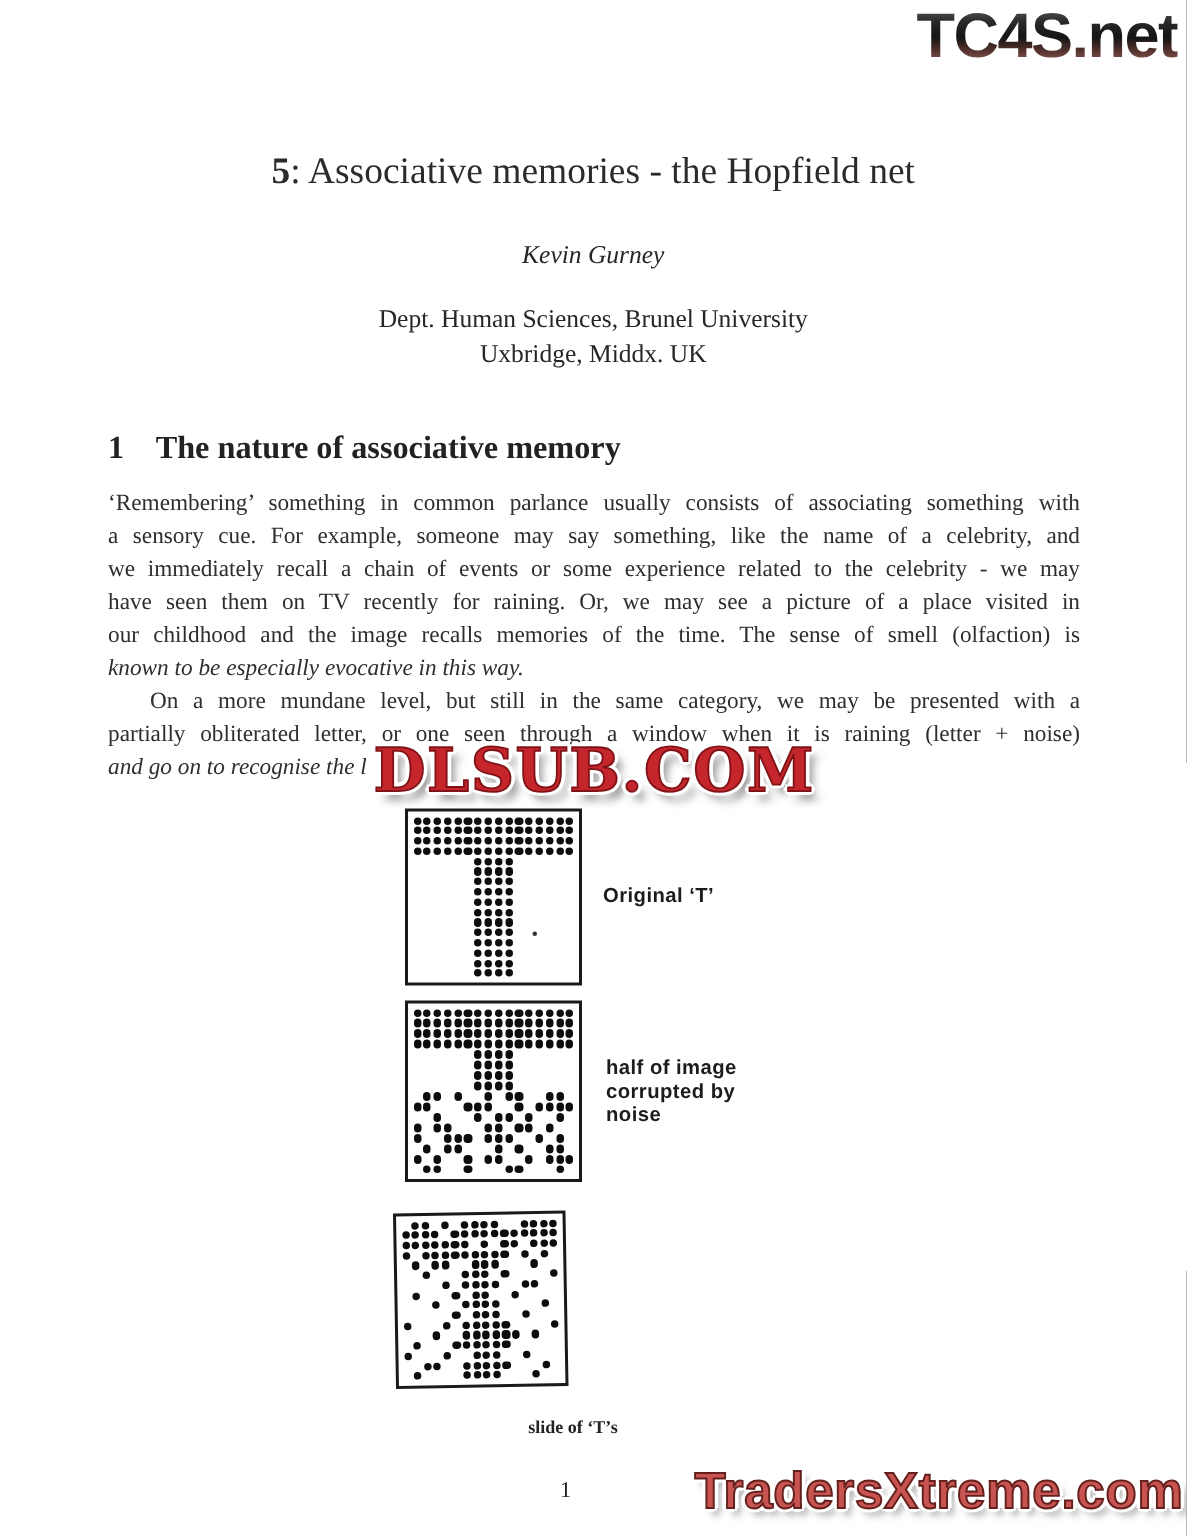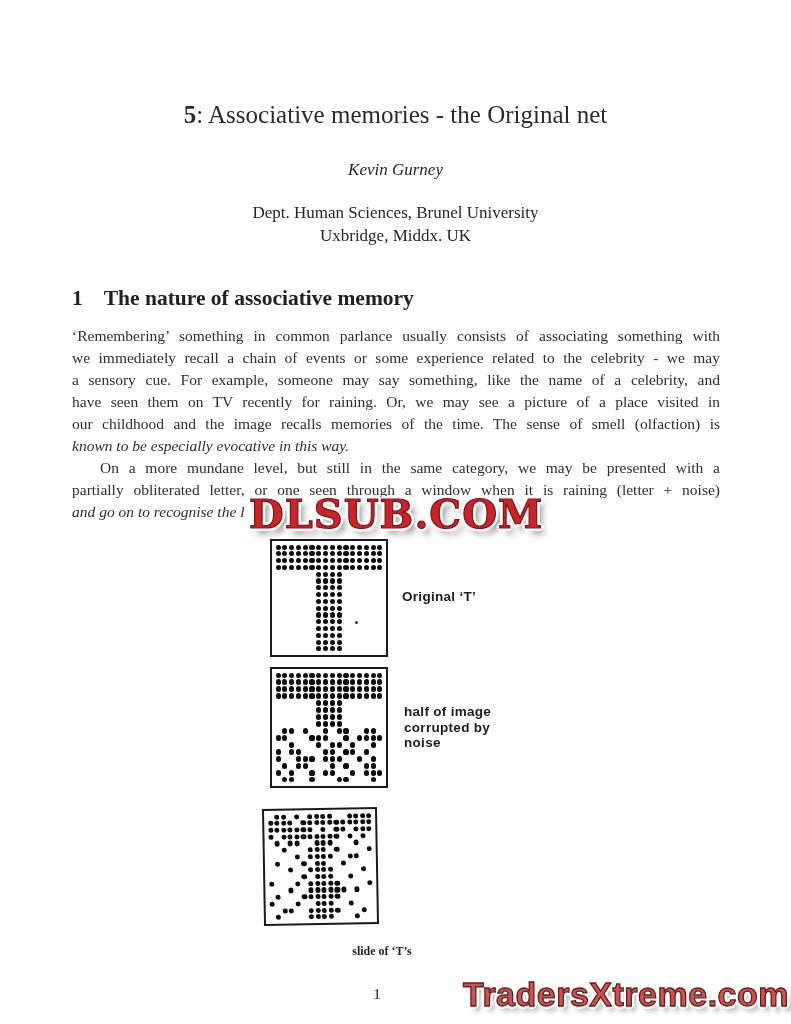--- a/index.html
+++ b/index.html
@@ -58,36 +58,37 @@
   .label2{left:404px;top:704px;}
   .label3{left:404px;top:848px;}
   .fig-caption{position:absolute;top:944px;left:72px;width:620px;text-align:center;font-weight:bold;font-size:12px;color:#222;}
   .page-number{position:absolute;top:986px;left:72px;width:610px;text-align:center;font-size:15px;color:#222;}
 </style>
 </head>
 <body>
 
 <div class="page">
 
-
-  <div class="doc-title"><span class="num">5</span><span>:  Associative memories - the Original net</span></div>
+  <div class="tc4s">TC4S.net</div>
+
+  <div class="doc-title"><span class="num">5</span><span>:  Associative memories - the Hopfield net</span></div>
 
   <div class="author">Kevin Gurney</div>
 
   <div class="affil">
     <div>Dept. Human Sciences, Brunel University</div>
     <div>Uxbridge, Middx. UK</div>
   </div>
 
   <div class="section-heading"><span class="sec-num">1</span><span>The nature of associative memory</span></div>
 
   <div class="body-text" id="body-text">
       <div class="line">‘Remembering’ something in common parlance usually consists of associating something with</div>
+      <div class="line">a sensory cue.  For example, someone may say something, like the name of a celebrity, and</div>
       <div class="line">we immediately recall a chain of events or some experience related to the celebrity - we may</div>
-      <div class="line">a sensory cue.  For example, someone may say something, like the name of a celebrity, and</div>
       <div class="line">have seen them on TV recently for raining.  Or, we may see a picture of a place visited in</div>
       <div class="line">our childhood and the image recalls memories of the time.  The sense of smell (olfaction) is</div>
       <div class="line last">known to be especially evocative in this way.</div>
       <div class="line indent">On a more mundane level, but still in the same category, we may be presented with a</div>
       <div class="line">partially obliterated letter, or one seen through a window when it is raining (letter + noise)</div>
       <div class="line last">and go on to recognise the l</div>
     </div>
 
   <div class="dlsub">DLSUB.COM</div>
 

